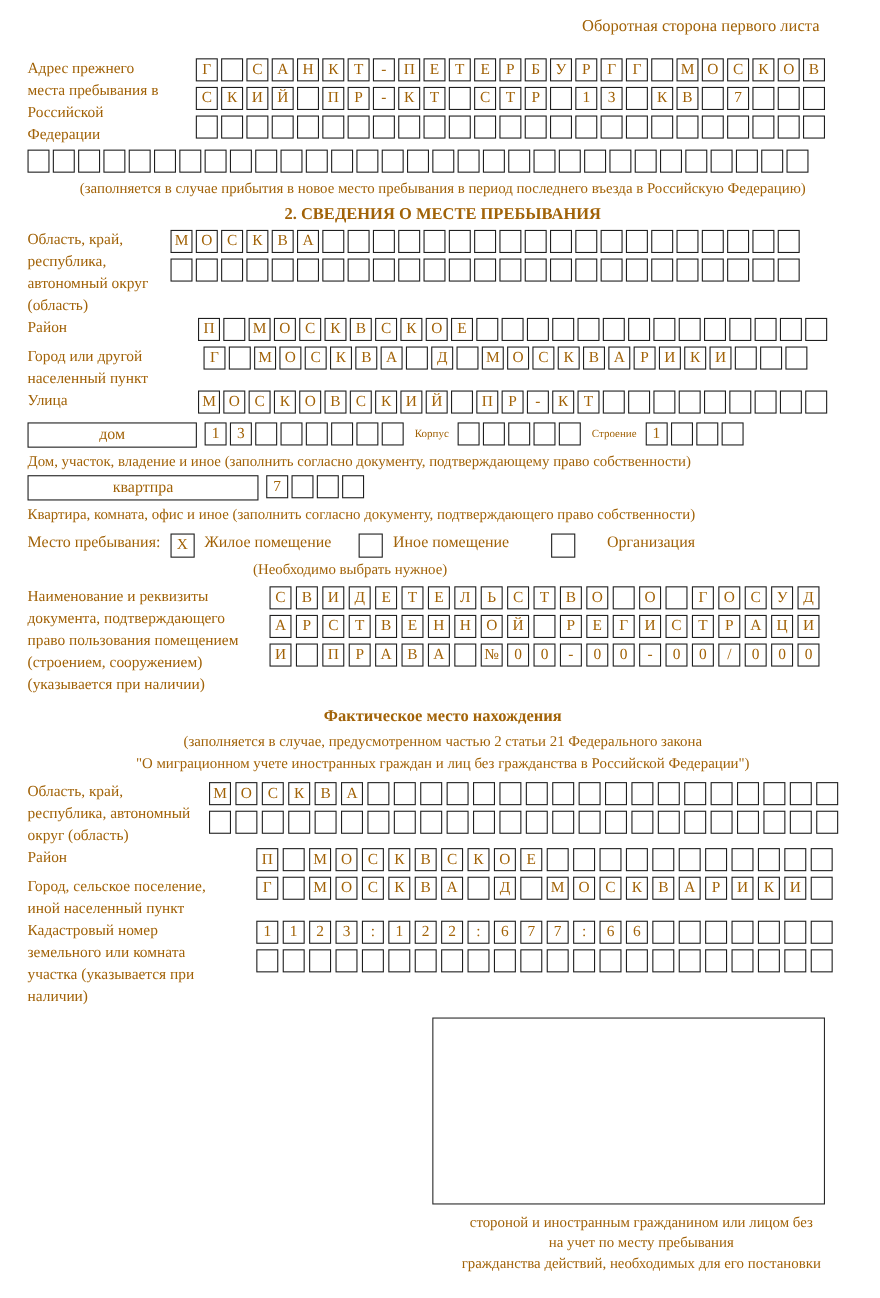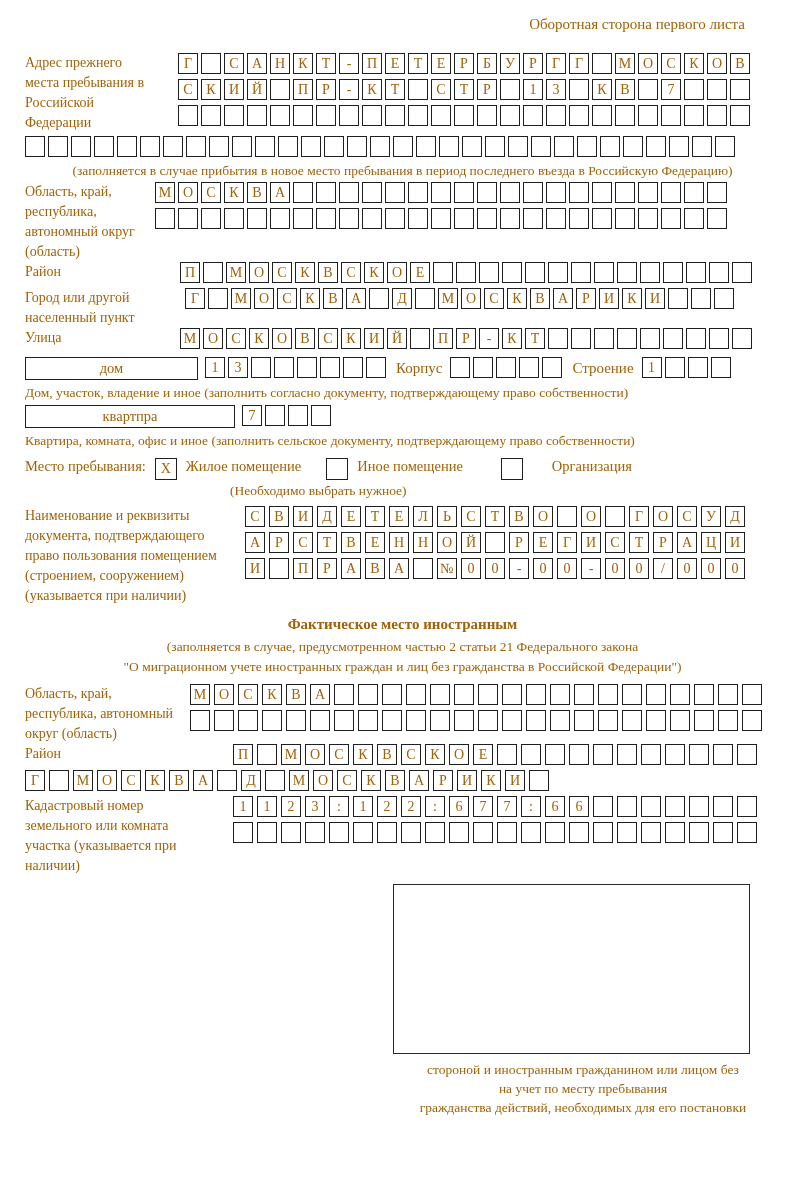--- a/index.html
+++ b/index.html
@@ -34,24 +34,24 @@
 
   .caption{ font-size:13.5px; line-height:18px; margin:1px 0 2px; }
   .caption.center{ text-align:center; }
   .title{ text-align:center; font-weight:bold; font-size:15px; margin:7px 0 5px; }
   .mt20{ margin-top:20px; }
 
   .box-label{
     flex:none; box-sizing:border-box; border:1.6px solid #1f1f1f; height:23px;
     display:flex; align-items:center; justify-content:center; font-size:14.5px;
   }
-  .w173{ width:173px; }
+  .w173{ width:154px; }
   .w210{ width:210px; }
   .ml7{ margin-left:7px; }
-  .inline-label{ font-size:15px; line-height:22px; padding:0 8px 0 10px; }
+  .inline-label{ font-size:10px; line-height:22px; padding:0 8px 0 10px; }
 
   .stay-row{ display:flex; align-items:flex-start; margin:8px 0 2px; }
   .stay-row .t{ font-size:14.5px; }
   .cb{
     flex:none; width:22px; height:22px; box-sizing:border-box; border:1.6px solid #1f1f1f;
     display:flex; align-items:center; justify-content:center; font-size:14px; margin:0 9px;
   }
   .gap25{ margin-left:25px; } .gap38{ margin-left:38px; } .gap20{ margin-left:20px; }
   .choose-note{ margin-left:205px; margin-bottom:6px; }
 
@@ -182,20 +182,21 @@
       <div class="cell"></div>
       <div class="cell"></div>
       <div class="cell"></div>
       <div class="cell"></div>
       <div class="cell"></div>
       <div class="cell"></div>
       <div class="cell"></div>
     </div>
   <div class="caption center">(заполняется в случае прибытия в новое место пребывания в период последнего въезда в Российскую Федерацию)</div>
 
+  <div class="title">2. СВЕДЕНИЯ О МЕСТЕ ПРЕБЫВАНИЯ</div>
 
   <div class="row">
     <div class="label w130">Область, край, республика, автономный округ (область)</div>
     <div class="rows">
       <div class="grid">
           <div class="cell">М</div>
           <div class="cell">О</div>
           <div class="cell">С</div>
           <div class="cell">К</div>
           <div class="cell">В</div>
@@ -374,21 +375,21 @@
 
   <div class="row" style="margin-top:3px;">
     <div class="box-label w210">квартпра</div>
     <div class="grid ml7">
         <div class="cell">7</div>
         <div class="cell"></div>
         <div class="cell"></div>
         <div class="cell"></div>
       </div>
   </div>
-  <div class="caption">Квартира, комната, офис и иное (заполнить сельское документу, подтверждающему право собственности)</div>
+  <div class="caption">Квартира, комната, офис и иное (заполнить согласно документу, подтверждающего право собственности)</div>
 
   <div class="stay-row">
     <span class="t">Место пребывания:</span>
     <span class="cb">X</span>
     <span class="t">Жилое помещение</span>
     <span class="cb gap25"></span>
     <span class="t">Иное помещение</span>
     <span class="cb gap38"></span>
     <span class="t gap20">Организация</span>
   </div>
@@ -462,21 +463,21 @@
           <div class="cell">0</div>
           <div class="cell">0</div>
           <div class="cell">/</div>
           <div class="cell">0</div>
           <div class="cell">0</div>
           <div class="cell">0</div>
         </div>
     </div>
   </div>
 
-  <div class="title" style="margin-top:10px;">Фактическое место иностранным</div>
+  <div class="title" style="margin-top:10px;">Фактическое место нахождения</div>
   <div class="caption center">(заполняется в случае, предусмотренном частью 2 статьи 21 Федерального закона</div>
   <div class="caption center" style="margin-bottom:8px;">"О миграционном учете иностранных граждан и лиц без гражданства в Российской Федерации")</div>
 
   <div class="row">
     <div class="label w165">Область, край, республика, автономный округ (область)</div>
     <div class="rows">
       <div class="grid wide">
           <div class="cell">М</div>
           <div class="cell">О</div>
           <div class="cell">С</div>
@@ -553,20 +554,21 @@
         <div class="cell"></div>
         <div class="cell"></div>
         <div class="cell"></div>
         <div class="cell"></div>
         <div class="cell"></div>
         <div class="cell"></div>
       </div>
   </div>
 
   <div class="row">
+    <div class="label w208">Город, сельское поселение, иной населенный пункт</div>
     <div class="grid wide">
         <div class="cell">Г</div>
         <div class="cell"></div>
         <div class="cell">М</div>
         <div class="cell">О</div>
         <div class="cell">С</div>
         <div class="cell">К</div>
         <div class="cell">В</div>
         <div class="cell">А</div>
         <div class="cell"></div>

